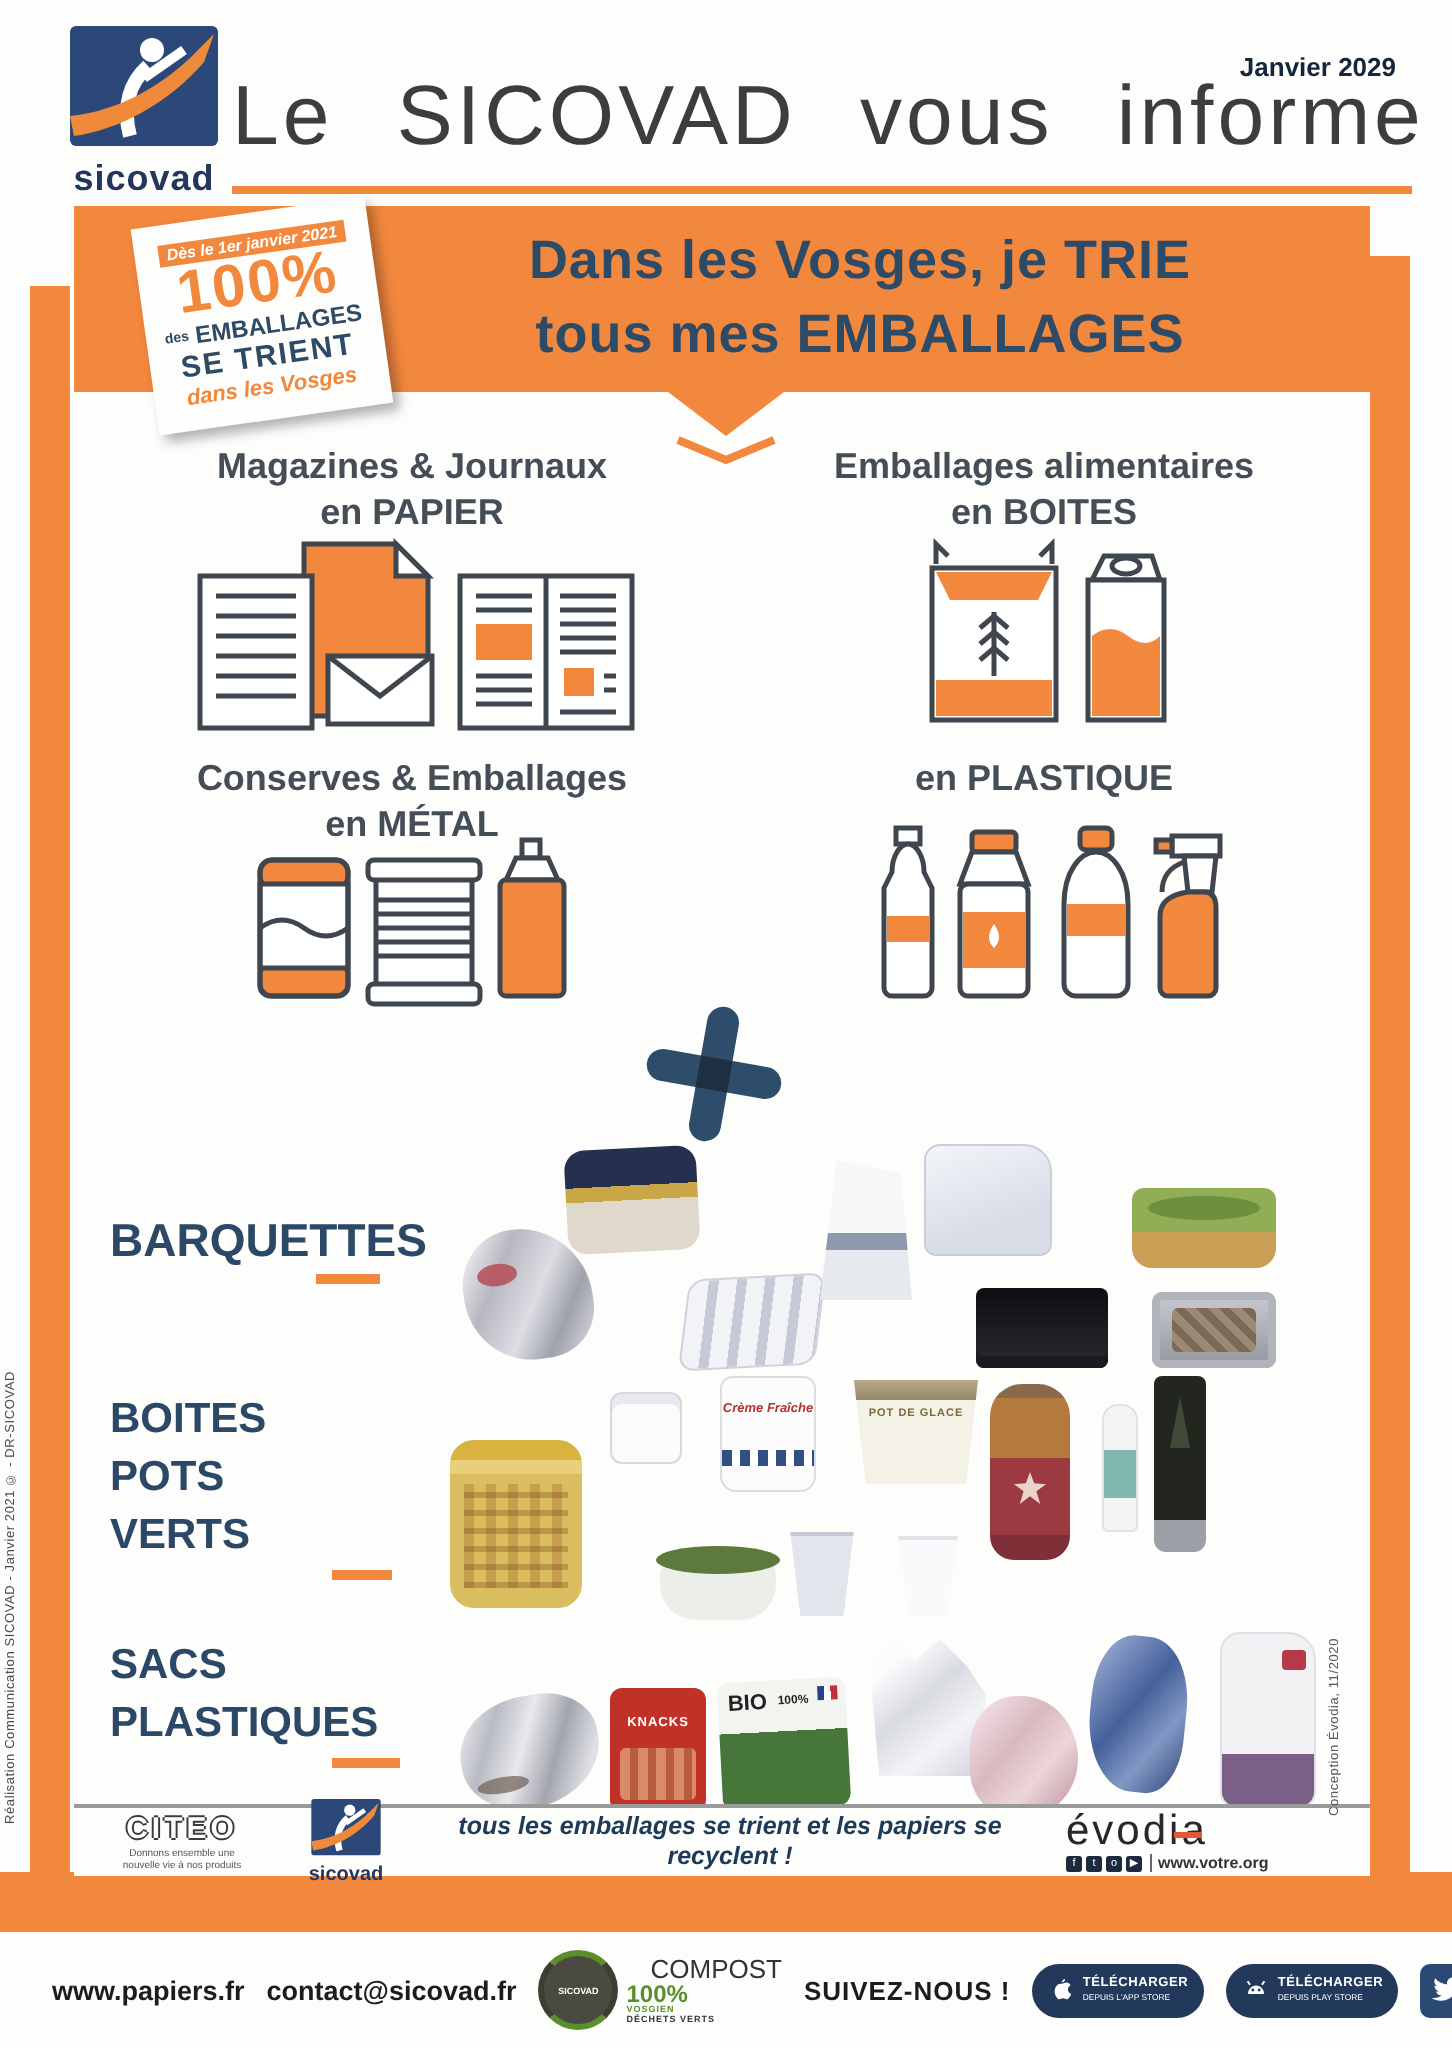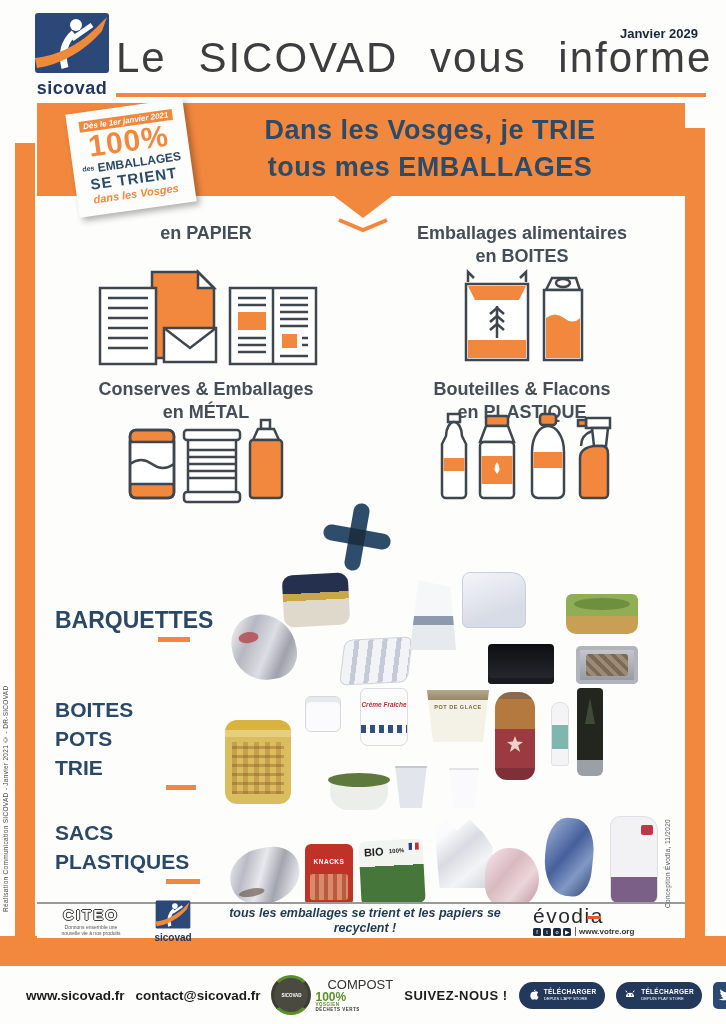--- a/index.html
+++ b/index.html
@@ -198,20 +198,21 @@
   </div>
 
   <div class="abs chevron-wrap">
     <svg width="74" height="38" viewBox="0 0 74 38">
       <polygon points="8,0 66,0 37,22" fill="#F2873E"></polygon>
       <polyline points="13,24 37,34 61,24" fill="none" stroke="#F2873E" stroke-width="4"></polyline>
     </svg>
   </div>
 
   <div class="abs cat-head" style="left:50px;top:222px;">
+    <div>Magazines &amp; Journaux</div>
     <div>en PAPIER</div>
   </div>
   <svg class="abs" style="left:90px;top:268px;" width="232" height="102" viewBox="0 0 232 102">
     <path class="fo" d="M62 4 h46 l16 16 v70 h-62 z"></path>
     <path class="fw" d="M108 4 l16 16 h-16 z"></path>
     <rect class="fw" x="10" y="20" width="56" height="76"></rect>
     <g class="ln">
         <line x1="18" y1="30" x2="58" y2="30"></line>
         <line x1="18" y1="40" x2="58" y2="40"></line>
         <line x1="18" y1="50" x2="58" y2="50"></line>
@@ -287,21 +288,20 @@
         <line x1="66" y1="46" x2="114" y2="46"></line>
         <line x1="66" y1="53" x2="114" y2="53"></line>
         <line x1="66" y1="60" x2="114" y2="60"></line>
       </g>
     <rect class="fw" x="139" y="2" width="9" height="9"></rect>
     <polygon class="fw" points="131,22 157,22 152,11 136,11"></polygon>
     <rect class="fo" x="128" y="22" width="32" height="58" rx="3"></rect>
   </svg>
 
   <div class="abs cat-head" style="left:366px;top:378px;">
-    <div>Bouteilles &amp; Flacons</div>
     <div>en PLASTIQUE</div>
   </div>
   <svg class="abs" style="left:428px;top:412px;" width="210" height="94" viewBox="0 0 210 94">
     <rect class="fw" x="20" y="2" width="12" height="8"></rect>
     <path class="fw" d="M18 24 c0-8 4-14 8-14 s8 6 8 14 l4 8 v50 a4 4 0 0 1 -4 4 h-16 a4 4 0 0 1 -4 -4 v-50 z"></path>
     <rect class="fo-n" x="15.5" y="46" width="21" height="13"></rect>
     <rect class="fo" x="58" y="4" width="22" height="10" rx="2"></rect>
     <polygon class="fw" points="52,30 58,14 80,14 86,30"></polygon>
     <rect class="fw" x="52" y="30" width="34" height="56" rx="4"></rect>
     <rect class="fo-n" x="53.5" y="44" width="31" height="28"></rect>
@@ -337,21 +337,21 @@
     <div class="ph b-wedge" style="left:200px;top:8px;"></div>
     <div class="ph b-clear" style="left:252px;top:0;"></div>
     <div class="ph b-black" style="left:278px;bottom:0;"></div>
     <div class="ph b-green" style="left:356px;top:22px;"></div>
     <div class="ph b-foil" style="left:366px;bottom:0;"></div>
   </div>
 
   <div class="abs sec-label" style="left:55px;top:695px;width:145px;font-size:21px;line-height:29px;">
     <div>BOITES</div>
     <div>POTS</div>
-    <div>TRIE</div>
+    <div>VERTS</div>
     <div class="sec-ul" style="width:30px;margin-right:4px;"></div>
   </div>
   <div class="abs" style="left:195px;top:688px;width:470px;height:122px;">
     <div class="ph p-yellow" style="left:30px;bottom:6px;"></div>
     <div class="ph p-pot-sm" style="left:110px;top:8px;"></div>
     <div class="ph p-bowl" style="left:135px;bottom:0;"></div>
     <div class="ph p-creme" style="left:165px;top:0;">
         <span class="lbl">Crème Fraîche</span>
       </div>
     <div class="ph p-cup-clear" style="left:198px;bottom:2px;"></div>
@@ -412,21 +412,21 @@
         <span class="ev-ic">f</span>
         <span class="ev-ic">t</span>
         <span class="ev-ic">o</span>
         <span class="ev-ic">▶</span>
         <span class="evodia-site">www.votre.org</span>
       </div>
     </div>
   </div>
 
   <div class="abs bottombar">
-    <span class="bb-link">www.sicovad.fr</span>
+    <span class="bb-link">www.papiers.fr</span>
     <span class="bb-link">contact@sicovad.fr</span>
     <div class="compost">
       <div class="compost-circle">
           <span>SICOVAD</span>
         </div>
       <div class="compost-txt">
         <div class="compost-l1">COMPOST</div>
         <div class="compost-l2">100%</div>
         <div class="compost-l3">VOSGIEN</div>
         <div class="compost-l4">DÉCHETS VERTS</div>

